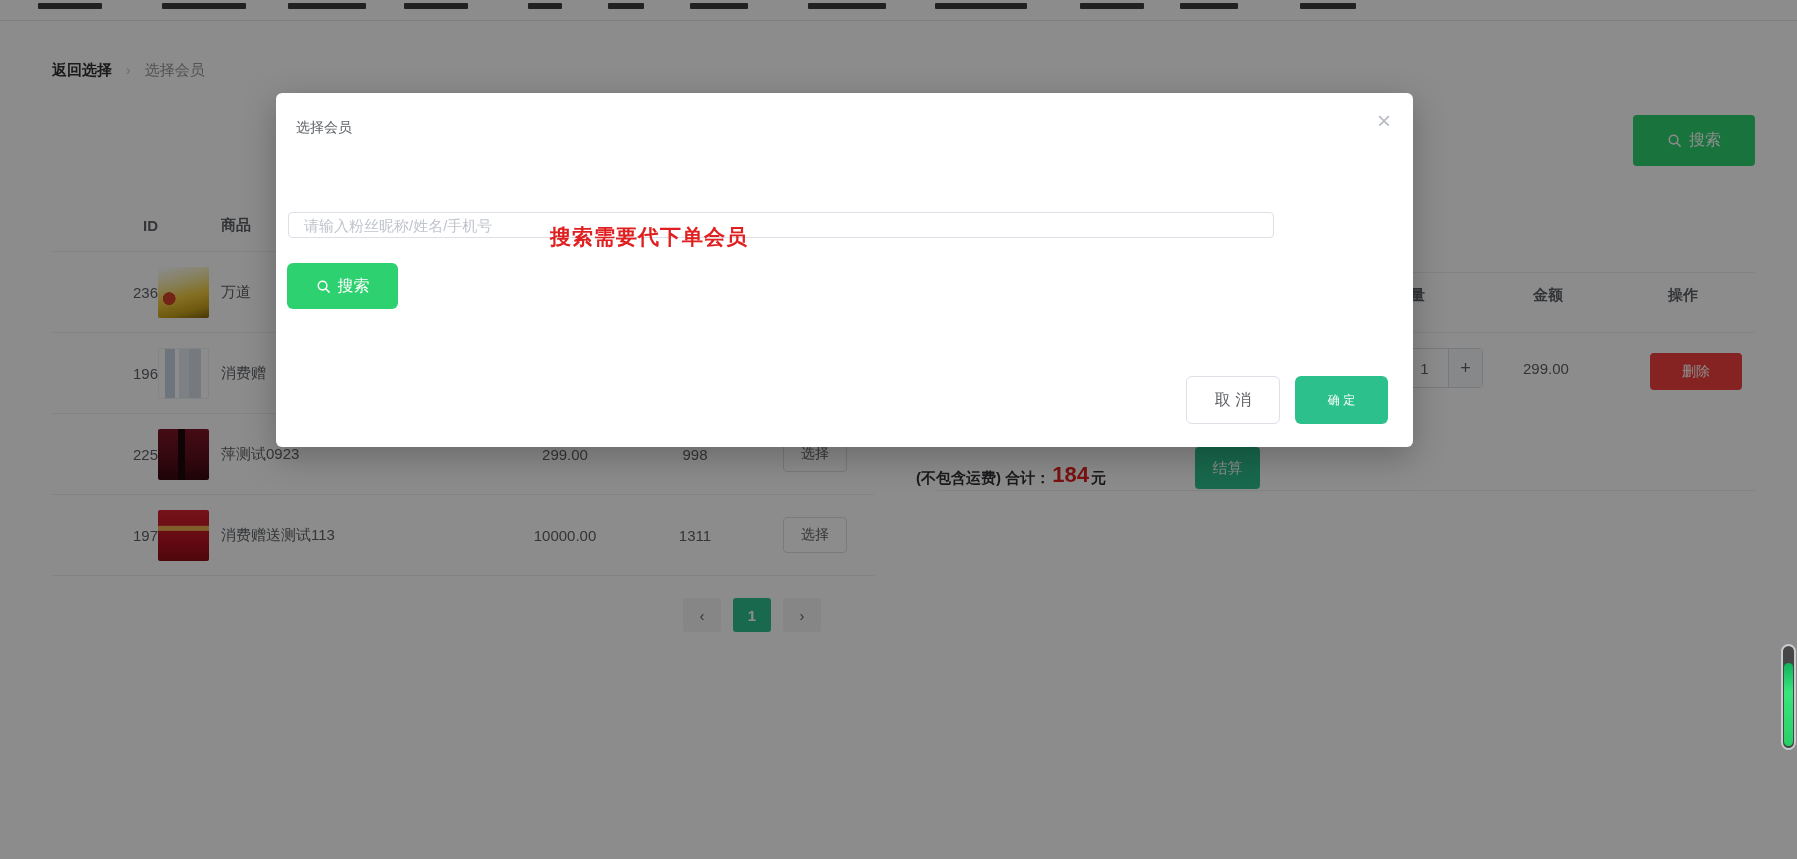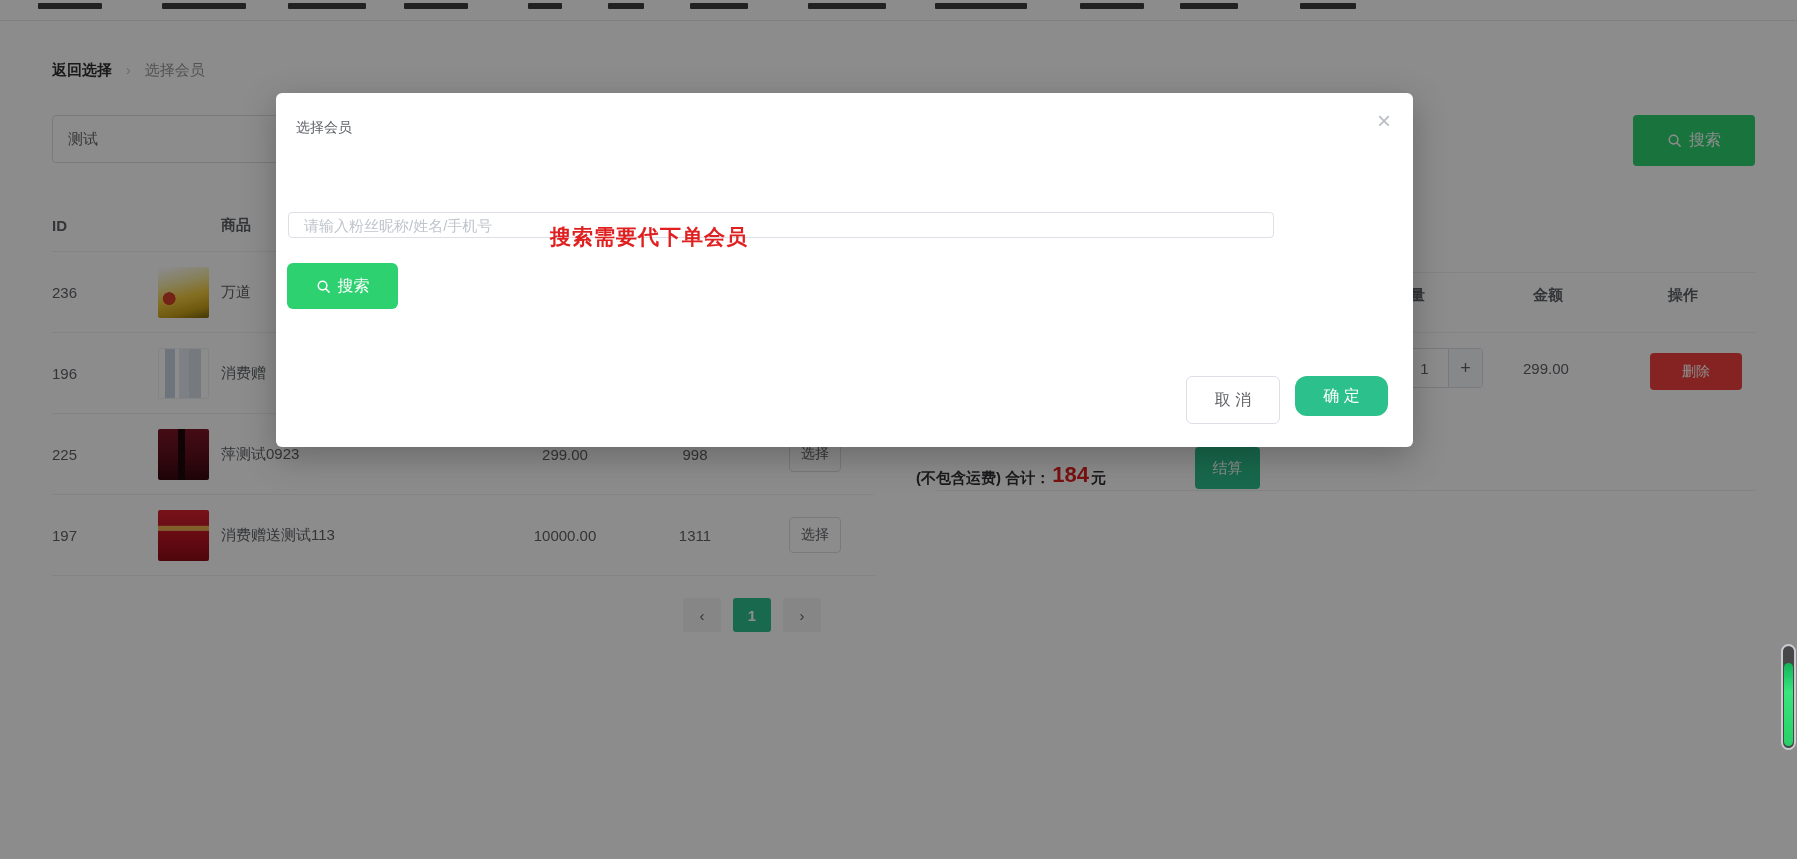--- a/index.html
+++ b/index.html
@@ -26,39 +26,39 @@
 
   .btn-search-main { position:absolute; left:1633px; top:115px; width:122px; height:51px;
     background:#2ed170; color:#fff; border:none; border-radius:4px; font-size:16px;
     display:flex; align-items:center; justify-content:center; gap:7px; cursor:pointer; }
 
   
   .ptable { position:absolute; left:52px; top:200px; width:823px; }
   .prow { position:relative; height:81px; border-bottom:1px solid #ebeef5;
     display:flex; align-items:center; font-size:15px; color:#606266; }
   .phead { height:52px; font-weight:700; }
-  .col-id { width:106px; text-align:left; flex:none; }
+  .col-id { width:106px; text-align:right; flex:none; }
   .col-thumb { width:57px; flex:none; }
   .thumb { width:51px; height:51px; border-radius:2px; }
   .t-yellow { background:
       radial-gradient(circle at 22% 62%, #d4402a 0 12%, rgba(0,0,0,0) 13%),
       linear-gradient(165deg,#fbfbf7 6%,#f5e9a6 32%,#efc93e 58%,#c7a01b 82%,#7c630e 100%); }
   .t-water { border:1px solid #eef1f4; background:
       linear-gradient(90deg,#fff 0 12%,#c9d4e0 12% 32%,#fff 32% 40%,#e3e9f0 40% 62%,#d7dfe8 62% 86%,#fff 86%),#fff; }
   .t-lipstick { background:
       linear-gradient(90deg, rgba(0,0,0,0) 0 40%, #1d070b 40% 52%, rgba(0,0,0,0) 52%),
       linear-gradient(180deg,#7e1626 0%,#5d0f1b 55%,#37070e 100%); }
   .t-poster { background:
       linear-gradient(180deg, rgba(0,0,0,0) 30%, rgba(240,200,90,.85) 32% 40%, rgba(0,0,0,0) 42%),
       linear-gradient(180deg,#d82230 0%,#b5121f 60%,#8f0c17 100%); }
   .col-name { flex:1; padding-left:6px; white-space:nowrap; overflow:hidden; }
   .col-price { width:140px; text-align:center; flex:none; }
   .col-stock { width:120px; text-align:center; flex:none; }
   .col-act { width:120px; text-align:center; flex:none; }
-  .btn-pick { width:52px; height:36px; background:#fff; border:1px solid #dcdfe6;
+  .btn-pick { width:64px; height:36px; background:#fff; border:1px solid #dcdfe6;
     border-radius:4px; color:#606266; font-size:14px; cursor:pointer; }
   .hcell { color:#606266; }
 
   
   .pager { position:absolute; left:683px; top:598px; display:flex; gap:12px; }
   .pg { width:38px; height:34px; border-radius:3px; background:#f4f4f5; color:#606266;
     font-size:15px; display:flex; align-items:center; justify-content:center; cursor:pointer; }
   .pg.active { background:#2cc08d; color:#fff; font-weight:700; }
 
   
@@ -96,22 +96,22 @@
     padding:0 15px; outline:none; }
   .member-input::placeholder, .search-input::placeholder { color:#c0c4cc; }
   .annotation { position:absolute; left:274px; top:130px; font-size:21px; font-weight:700;
     color:#e02020; letter-spacing:1px; pointer-events:none; }
   .btn-search-modal { position:absolute; left:11px; top:170px; width:111px; height:46px;
     background:#2ed170; color:#fff; border:none; border-radius:6px; font-size:16px;
     display:flex; align-items:center; justify-content:center; gap:7px; cursor:pointer; }
   .btn-cancel { position:absolute; right:133px; top:283px; width:94px; height:48px;
     background:#fff; border:1px solid #dcdfe6; border-radius:6px; color:#606266;
     font-size:16px; cursor:pointer; }
-  .btn-confirm { position:absolute; right:25px; top:283px; width:93px; height:40px;
-    background:#2cc08d; border:none; border-radius:12px; color:#fff; font-size:16px; cursor:pointer; }
+  .btn-confirm { position:absolute; right:25px; top:283px; width:93px; height:48px;
+    background:#2cc08d; border:none; border-radius:6px; color:#fff; font-size:12px; cursor:pointer; }
 
   
   .scrollpill { position:absolute; left:1781px; top:644px; width:15px; height:106px; z-index:20;
     border:2px solid #c9cdd1; border-radius:8px; background:#474747; overflow:hidden; }
   .scrollthumb { position:absolute; left:1px; right:1px; top:17px; bottom:2px; border-radius:6px;
     background:linear-gradient(180deg,#12b45a 0%,#3ae57d 35%,#28cf66 100%); }
 
   .sicon { width:15px; height:15px; display:inline-block; }
 </style>
 </head>
@@ -135,21 +135,20 @@
       <div class="nav-frag" style="left:1180px;width:58px"></div>
       <div class="nav-frag" style="left:1300px;width:56px"></div>
     </div>
 
     <div class="breadcrumb">
       <span class="bc-back">返回选择</span>
       <span class="bc-sep">›</span>
       <span class="bc-cur">选择会员</span>
     </div>
 
-    <input class="search-input" value="测试" style="">
 
     <button class="btn-search-main">
       <svg class="sicon" viewBox="0 0 16 16">
         <circle cx="7" cy="7" r="4.6" fill="none" stroke="#fff" stroke-width="1.6"></circle>
         <line x1="10.6" y1="10.6" x2="14" y2="14" stroke="#fff" stroke-width="1.6" stroke-linecap="round"></line>
       </svg>
       <span>搜索</span>
     </button>
 
     <div class="ptable">

